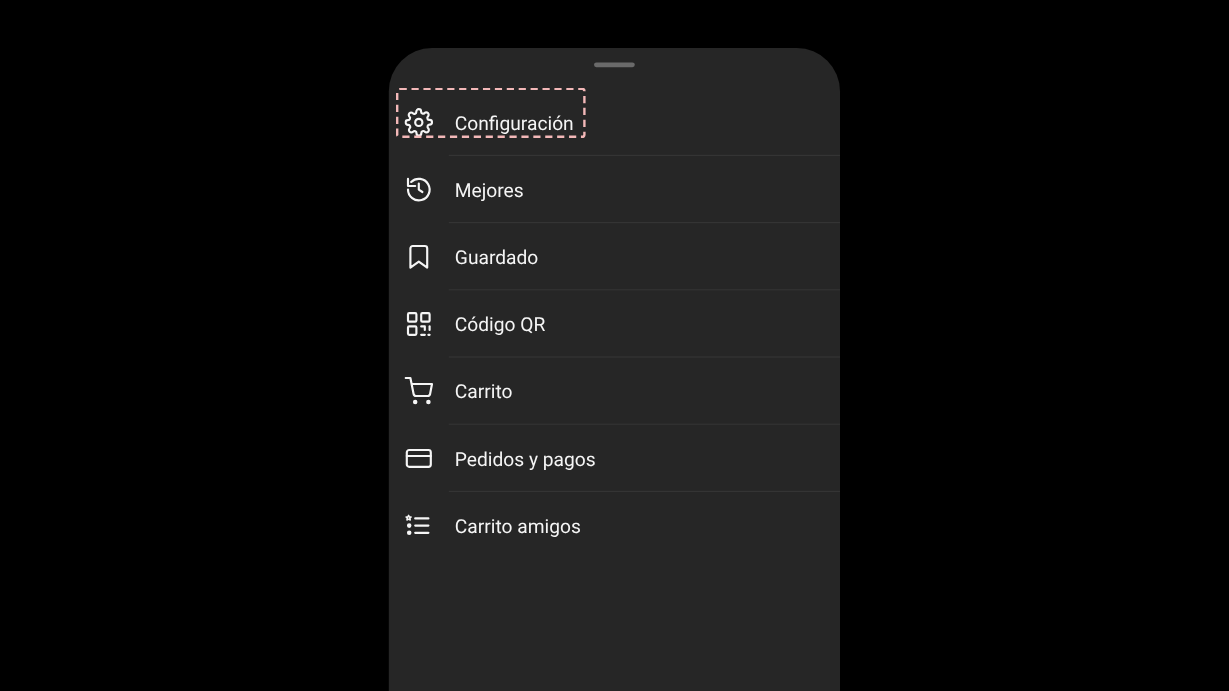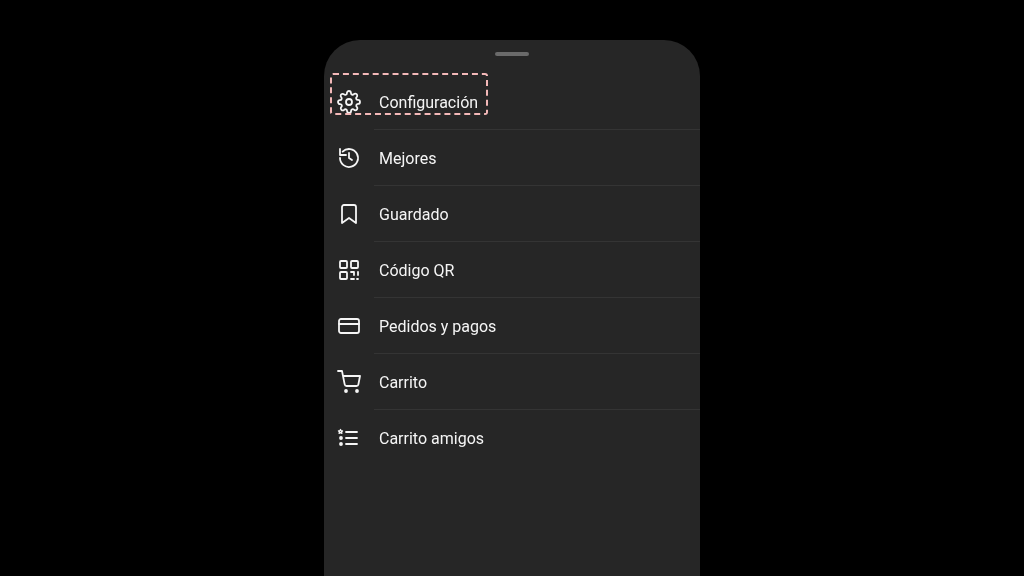--- a/index.html
+++ b/index.html
@@ -136,36 +136,36 @@
             <path d="M14 21h3"></path>
             <path d="M21 21h-1"></path>
           </svg>
       </span>
       <span class="label">Código QR</span>
     </div>
 
     <div class="menu-item">
       <span class="icon-wrap">
         <svg viewBox="0 0 24 24">
-            <rect x="2" y="5" width="20" height="14" rx="2"></rect>
-            <line x1="2" y1="10" x2="22" y2="10"></line>
-          </svg>
-      </span>
-      <span class="label">Pedidos y pagos</span>
-    </div>
-
-    <div class="menu-item">
-      <span class="icon-wrap">
-        <svg viewBox="0 0 24 24">
             <circle cx="9" cy="21" r="1"></circle>
             <circle cx="20" cy="21" r="1"></circle>
             <path d="M1 1h4l2.68 13.39a2 2 0 0 0 2 1.61h9.72a2 2 0 0 0 2-1.61L23 6H6"></path>
           </svg>
       </span>
       <span class="label">Carrito</span>
+    </div>
+
+    <div class="menu-item">
+      <span class="icon-wrap">
+        <svg viewBox="0 0 24 24">
+            <rect x="2" y="5" width="20" height="14" rx="2"></rect>
+            <line x1="2" y1="10" x2="22" y2="10"></line>
+          </svg>
+      </span>
+      <span class="label">Pedidos y pagos</span>
     </div>
 
 
     <div class="menu-item">
       <span class="icon-wrap">
         <svg viewBox="0 0 24 24">
             <line x1="9" y1="6" x2="20" y2="6"></line>
             <line x1="9" y1="12" x2="20" y2="12"></line>
             <line x1="9" y1="18" x2="20" y2="18"></line>
             <polygon points="4,4 5,6 7,6 5.5,7.5 6,9.5 4,8.5 2,9.5 2.5,7.5 1,6 3,6" transform="scale(0.7) translate(1 1)"></polygon>

